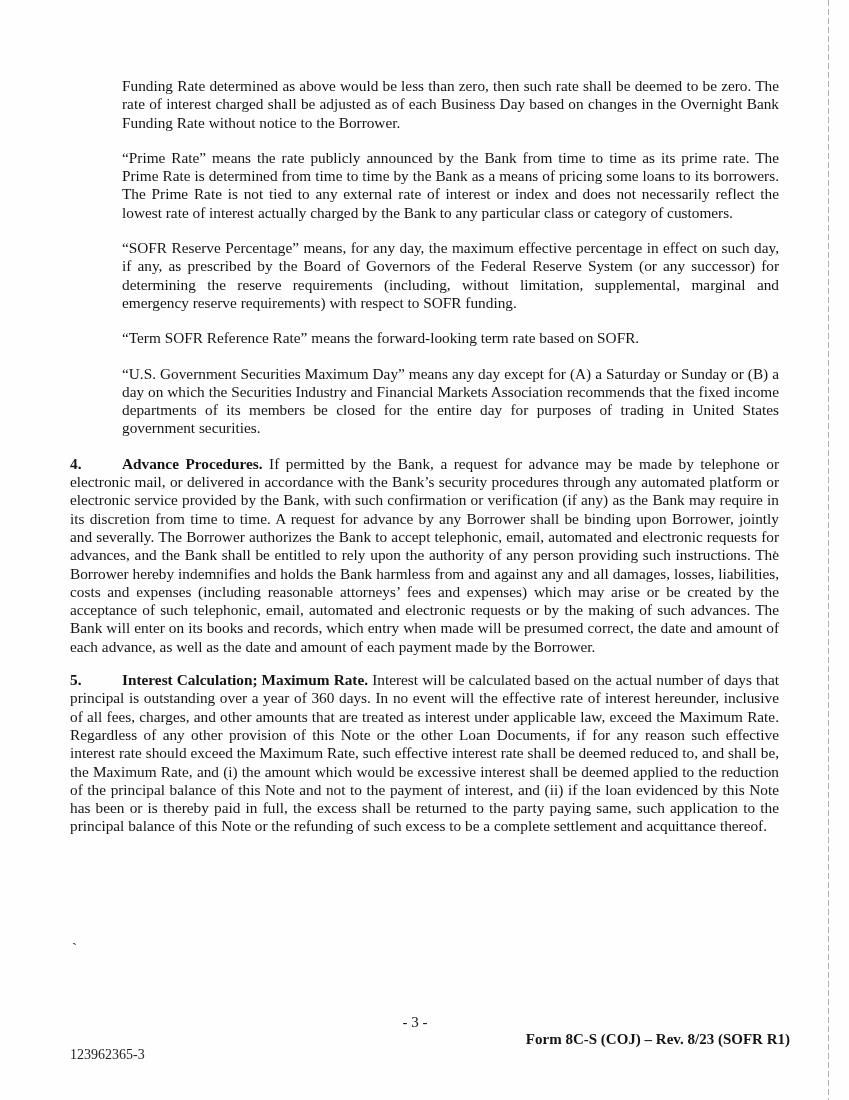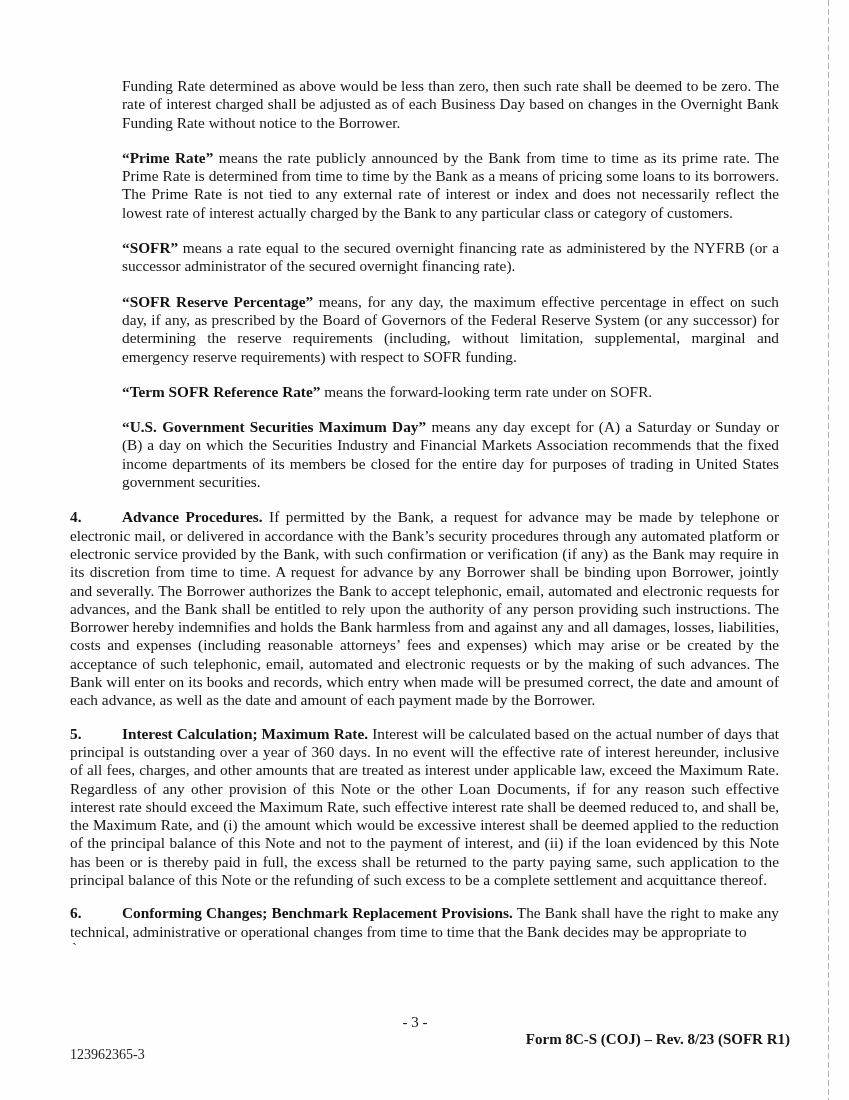--- a/index.html
+++ b/index.html
@@ -39,21 +39,21 @@
   .sec-num {
     display: inline-block;
     width: 52px;
     font-weight: bold;
   }
   .sec-heading {
     font-weight: bold;
     text-decoration-thickness: 1px;
     text-underline-offset: 2px;
   }
-  .term { font-weight: bold; margin-top: 45px; }
+  .term { font-weight: normal; margin-top: 45px; }
   .stray-mark {
     position: absolute;
     left: 72px;
     top: 941px;
     font-size: 15px;
     line-height: 15px;
   }
   .footer-page-num {
     position: absolute;
     top: 1014px;
@@ -101,34 +101,32 @@
 <body>
 
 <div class="page">
 
   <div class="content">
 
     <p class="definition"><span>Funding Rate determined as above would be less than zero, then such rate shall be deemed to be zero. The rate of interest charged shall be adjusted as of each Business Day based on changes in the Overnight Bank Funding Rate without notice to the Borrower.</span></p>
 
     <p class="definition"><span class="term">“Prime Rate”</span><span> means the rate publicly announced by the Bank from time to time as its prime rate. The Prime Rate is determined from time to time by the Bank as a means of pricing some loans to its borrowers. The Prime Rate is not tied to any external rate of interest or index and does not necessarily reflect the lowest rate of interest actually charged by the Bank to any particular class or category of customers.</span></p>
 
-    <p class="definition"><span class="term">“SOFR”</span><span> means a rate equal to the secured overnight financing rate as administered by the NYFRB (or a successor administrator of the secured overnight financing rate).</span></p>
 
     <p class="definition"><span class="term">“SOFR Reserve Percentage”</span><span> means, for any day, the maximum effective percentage in effect on such day, if any, as prescribed by the Board of Governors of the Federal Reserve System (or any successor) for determining the reserve requirements (including, without limitation, supplemental, marginal and emergency reserve requirements) with respect to SOFR funding.</span></p>
 
 
-    <p class="definition"><span class="term">“Term SOFR Reference Rate”</span><span> means the forward-looking term rate under on SOFR.</span></p>
+    <p class="definition"><span class="term">“Term SOFR Reference Rate”</span><span> means the forward-looking term rate based on SOFR.</span></p>
 
     <p class="definition"><span class="term">“U.S. Government Securities Maximum Day”</span><span> means any day except for (A) a Saturday or Sunday or (B) a day on which the Securities Industry and Financial Markets Association recommends that the fixed income departments of its members be closed for the entire day for purposes of trading in United States government securities.</span></p>
 
     <p class="section"><span class="sec-num">4.</span><span class="sec-heading">Advance Procedures.</span> <span>If permitted by the Bank, a request for advance may be made by telephone or electronic mail, or delivered in accordance with the Bank’s security procedures through any automated platform or electronic service provided by the Bank, with such confirmation or verification (if any) as the Bank may require in its discretion from time to time. A request for advance by any Borrower shall be binding upon Borrower, jointly and severally. The Borrower authorizes the Bank to accept telephonic, email, automated and electronic requests for advances, and the Bank shall be entitled to rely upon the authority of any person providing such instructions. The Borrower hereby indemnifies and holds the Bank harmless from and against any and all damages, losses, liabilities, costs and expenses (including reasonable attorneys’ fees and expenses) which may arise or be created by the acceptance of such telephonic, email, automated and electronic requests or by the making of such advances. The Bank will enter on its books and records, which entry when made will be presumed correct, the date and amount of each advance, as well as the date and amount of each payment made by the Borrower.</span></p>
 
     <p class="section"><span class="sec-num">5.</span><span class="sec-heading">Interest Calculation; Maximum Rate.</span> <span>Interest will be calculated based on the actual number of days that principal is outstanding over a year of 360 days. In no event will the effective rate of interest hereunder, inclusive of all fees, charges, and other amounts that are treated as interest under applicable law, exceed the Maximum Rate. Regardless of any other provision of this Note or the other Loan Documents, if for any reason such effective interest rate should exceed the Maximum Rate, such effective interest rate shall be deemed reduced to, and shall be, the Maximum Rate, and (i) the amount which would be excessive interest shall be deemed applied to the reduction of the principal balance of this Note and not to the payment of interest, and (ii) if the loan evidenced by this Note has been or is thereby paid in full, the excess shall be returned to the party paying same, such application to the principal balance of this Note or the refunding of such excess to be a complete settlement and acquittance thereof.</span></p>
 
-    <p class="section"><span class="sec-num">6.</span><span class="sec-heading">Conforming Changes; Benchmark Replacement Provisions.</span> <span>The Bank shall have the right to make any technical, administrative or operational changes from time to time that the Bank decides may be appropriate to</span></p>
 
   </div>
 
   <span class="stray-mark">`</span>
 
   <div class="footer-page-num">- 3 -</div>
   <div class="footer-form">Form 8C-S (COJ) – Rev. 8/23 (SOFR R1)</div>
   <div class="footer-doc">123962365-3</div>
 
   <div class="scan-line"></div>

